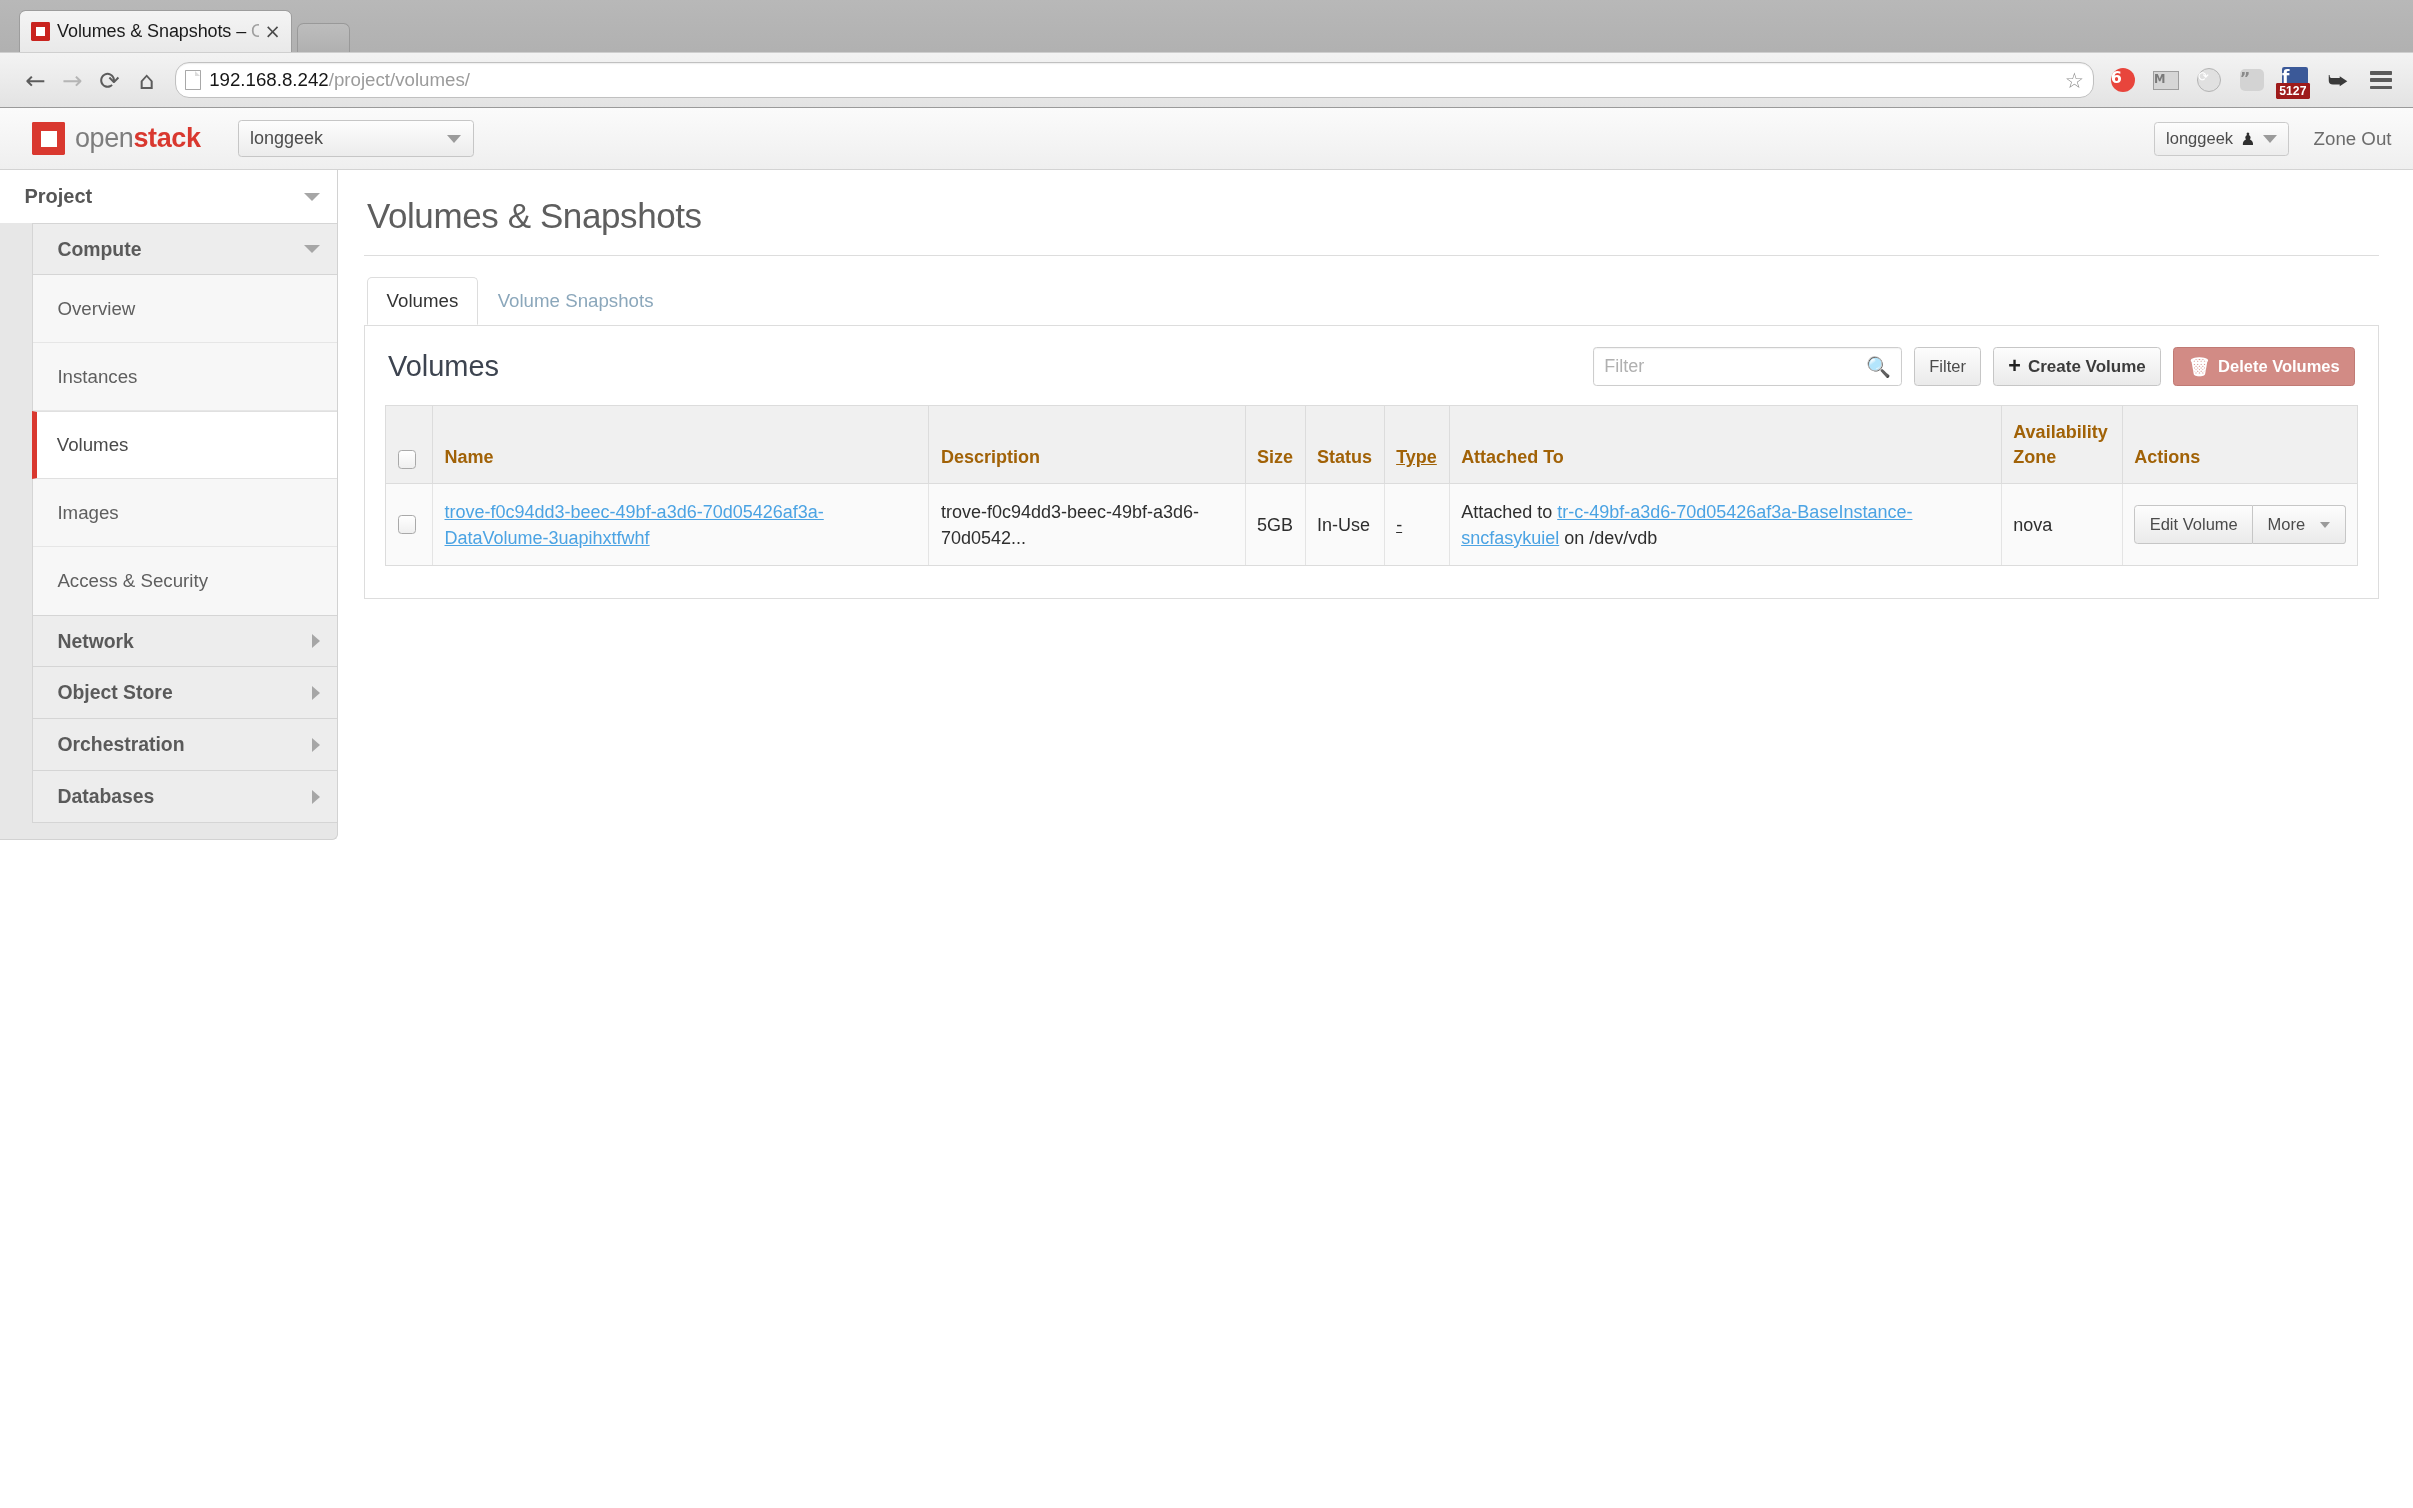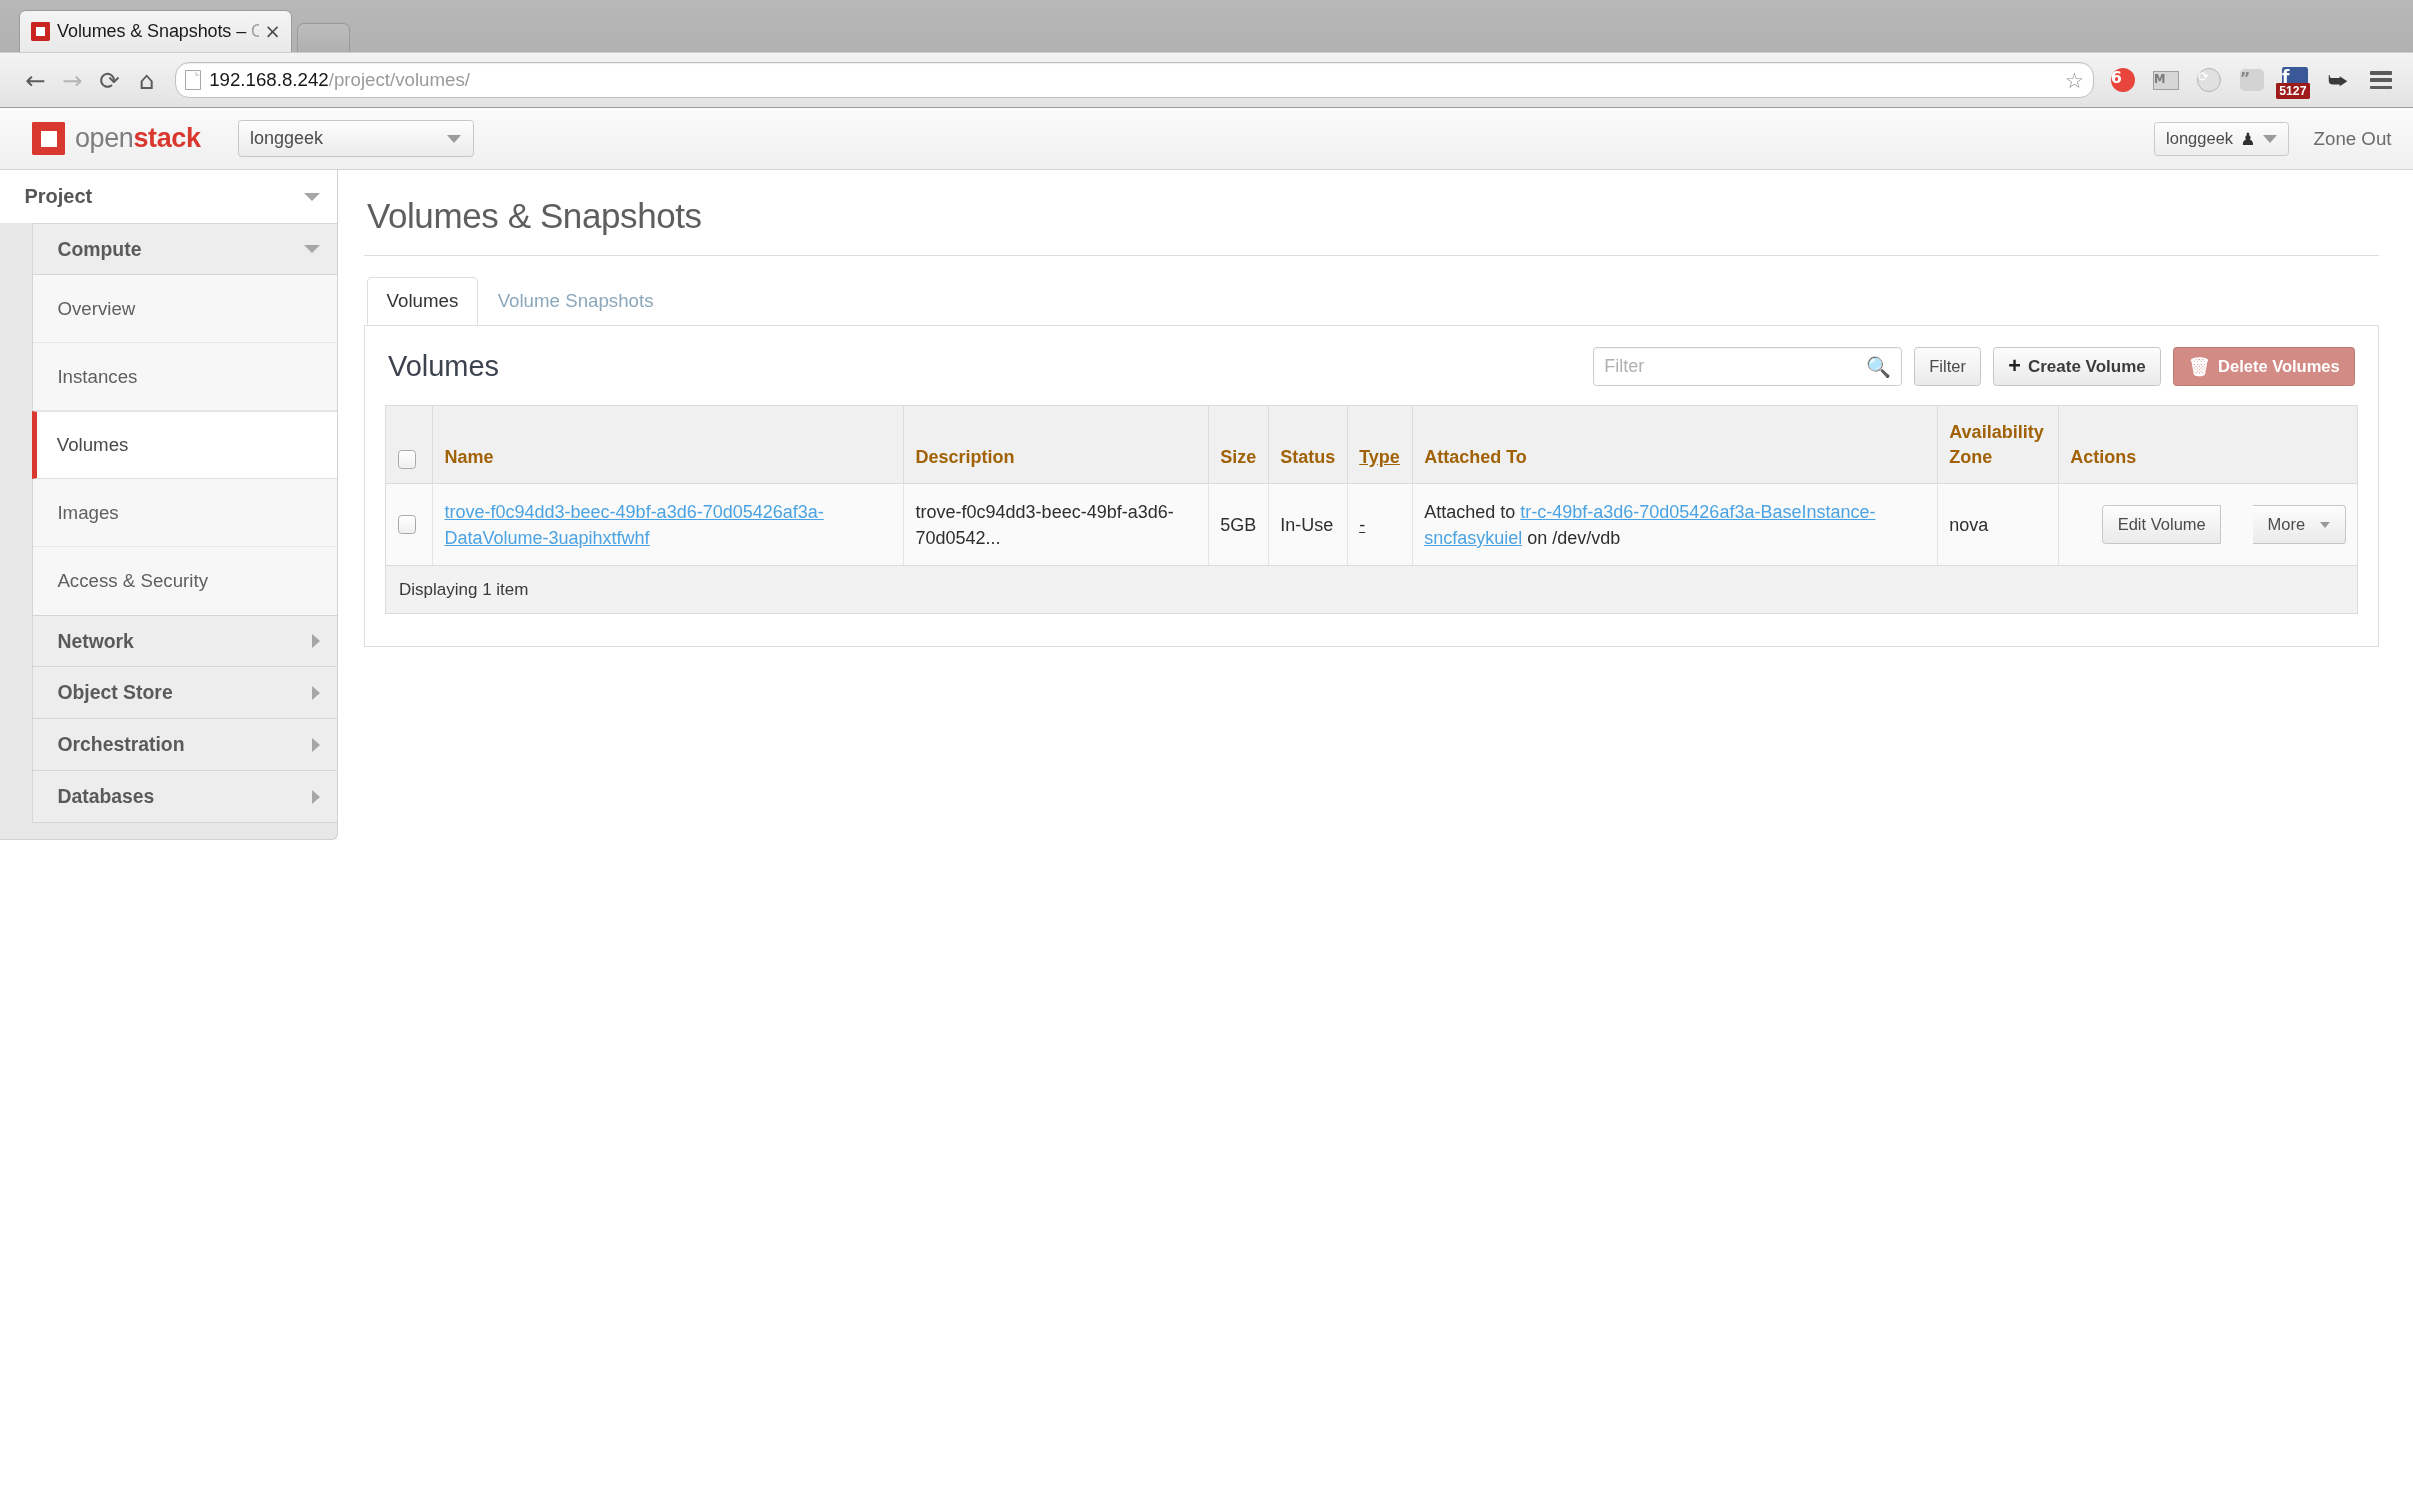--- a/index.html
+++ b/index.html
@@ -438,21 +438,21 @@
   .chk {
     width: 18.7px; height: 18.7px;
     border: 0.7px solid #a9a9a9;
     border-radius: 3.6px;
     background: linear-gradient(to bottom, #ffffff, #efefef);
     display: block;
   }
   .link { color: #4ba3e3; word-break: break-word; }
   .desc-cell { color: #2e2e2e; word-break: break-word; }
   .btn-group { display: flex; }
-  .btn-group .btn { border-radius: 0; margin-left: 32px; }
+  .btn-group .btn { border-radius: 0; }
   .btn-group .btn:first-child { border-radius: 3.6px 0 0 3.6px; }
   .btn-group .btn:last-child { border-radius: 0 3.6px 3.6px 0; border-left: none; gap: 15px; }
   .btn-caret {
     width: 0; height: 0;
     border-left: 5.7px solid transparent;
     border-right: 5.7px solid transparent;
     border-top: 6.5px solid #9a9a9a;
   }
   .table-footer {
     background: #f2f2f2;
@@ -658,17 +658,16 @@
                 </div>
                 <div class="btn">
                   <span>More</span>
                   <span class="btn-caret"></span>
                 </div>
               </div>
             </td>
           </tr>
         </tbody>
       </table>
-      <div class="table-footer">Displaying 1 item</div>
     </div>
   </div>
 </div>
 
 
 </body></html>

